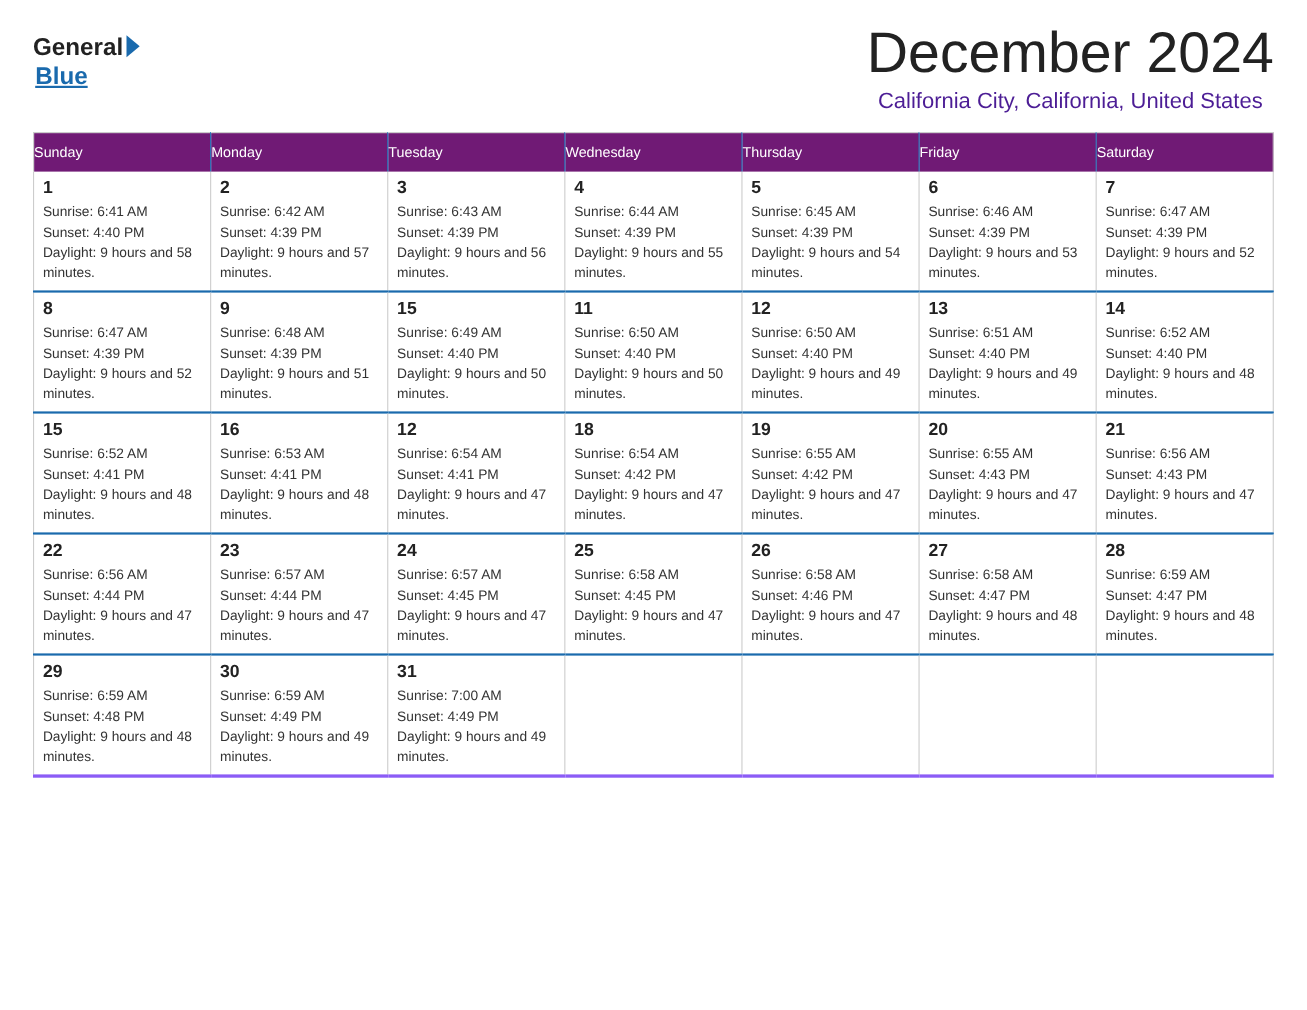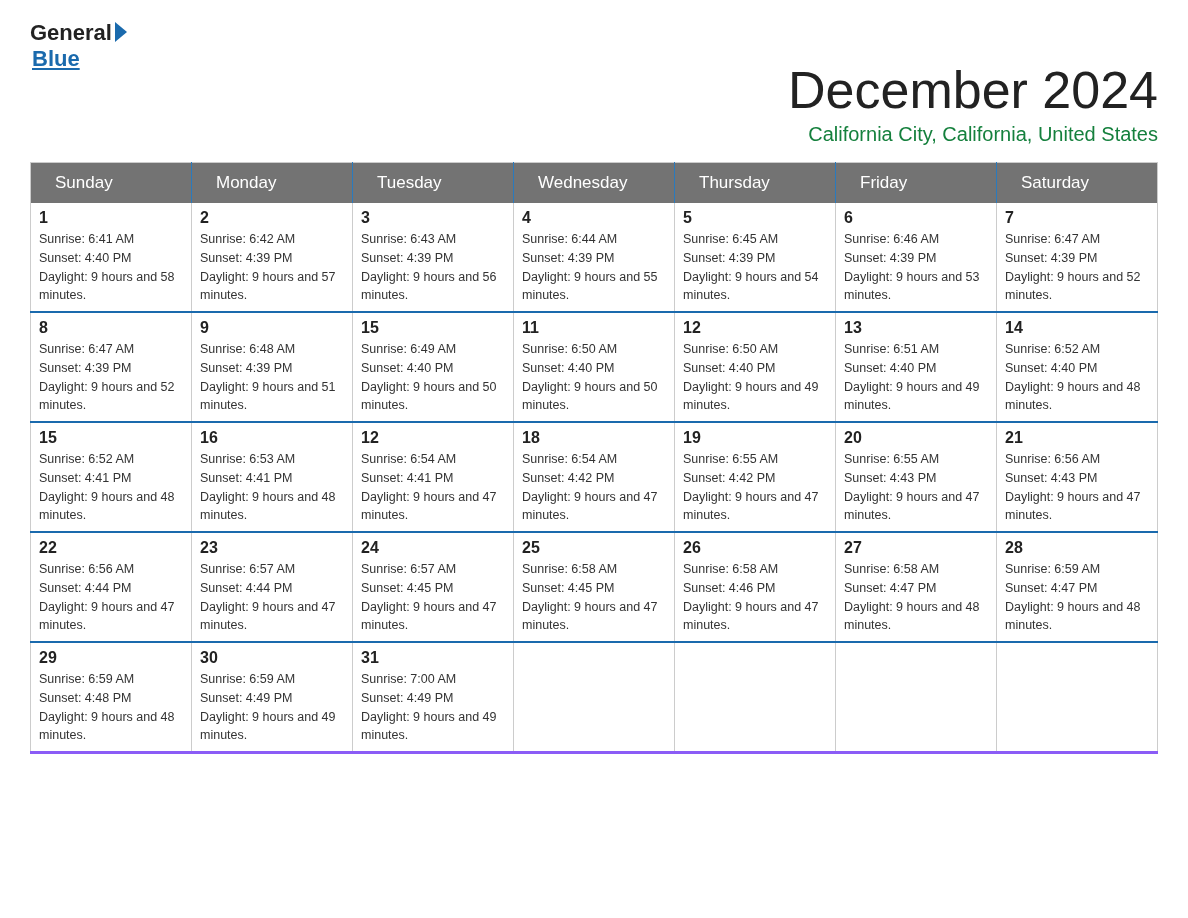--- a/index.html
+++ b/index.html
@@ -17,20 +17,21 @@
       margin-bottom: 16px;
     }
     .logo {
       display: flex;
       flex-direction: column;
       align-items: flex-start;
     }
     .logo-top {
       display: flex;
       align-items: center;
+      margin-top: 10px;
     }
     .logo-general {
       font-size: 22px;
       font-weight: bold;
       color: #222;
     }
     .logo-arrow {
       width: 0;
       height: 0;
       border-left: 12px solid #1a6aad;
@@ -40,44 +41,43 @@
       margin-top: -2px;
     }
     .logo-blue {
       font-size: 22px;
       font-weight: bold;
       color: #1a6aad;
       margin-left: 2px;
       text-decoration: underline;
     }
     .title-area {
-      text-align: right;
-      margin-top: 42px;
+      text-align: center;
     }
     .main-title {
       font-size: 52px;
       font-weight: normal;
       color: #222;
       line-height: 1.1;
     }
     .subtitle {
       font-size: 20px;
-      color: #15803d;
+      color: #4c1d95;
       margin-top: 4px;
     }
     .calendar-table {
       width: 100%;
       border-collapse: collapse;
       border: 1px solid #ccc;
     }
     .calendar-table thead tr th {
-      background: #737373;
+      background: #701a75;
       color: #fff;
-      padding: 10px 24px;
-      font-size: 17px;
+      padding: 10px 0;
+      font-size: 13px;
       font-weight: normal;
       text-align: left;
       border-right: 1px solid #2a7abd;
     }
     .calendar-table thead tr th:last-child {
       border-right: none;
     }
     .calendar-table tbody tr td {
       vertical-align: top;
       padding: 6px 8px;

